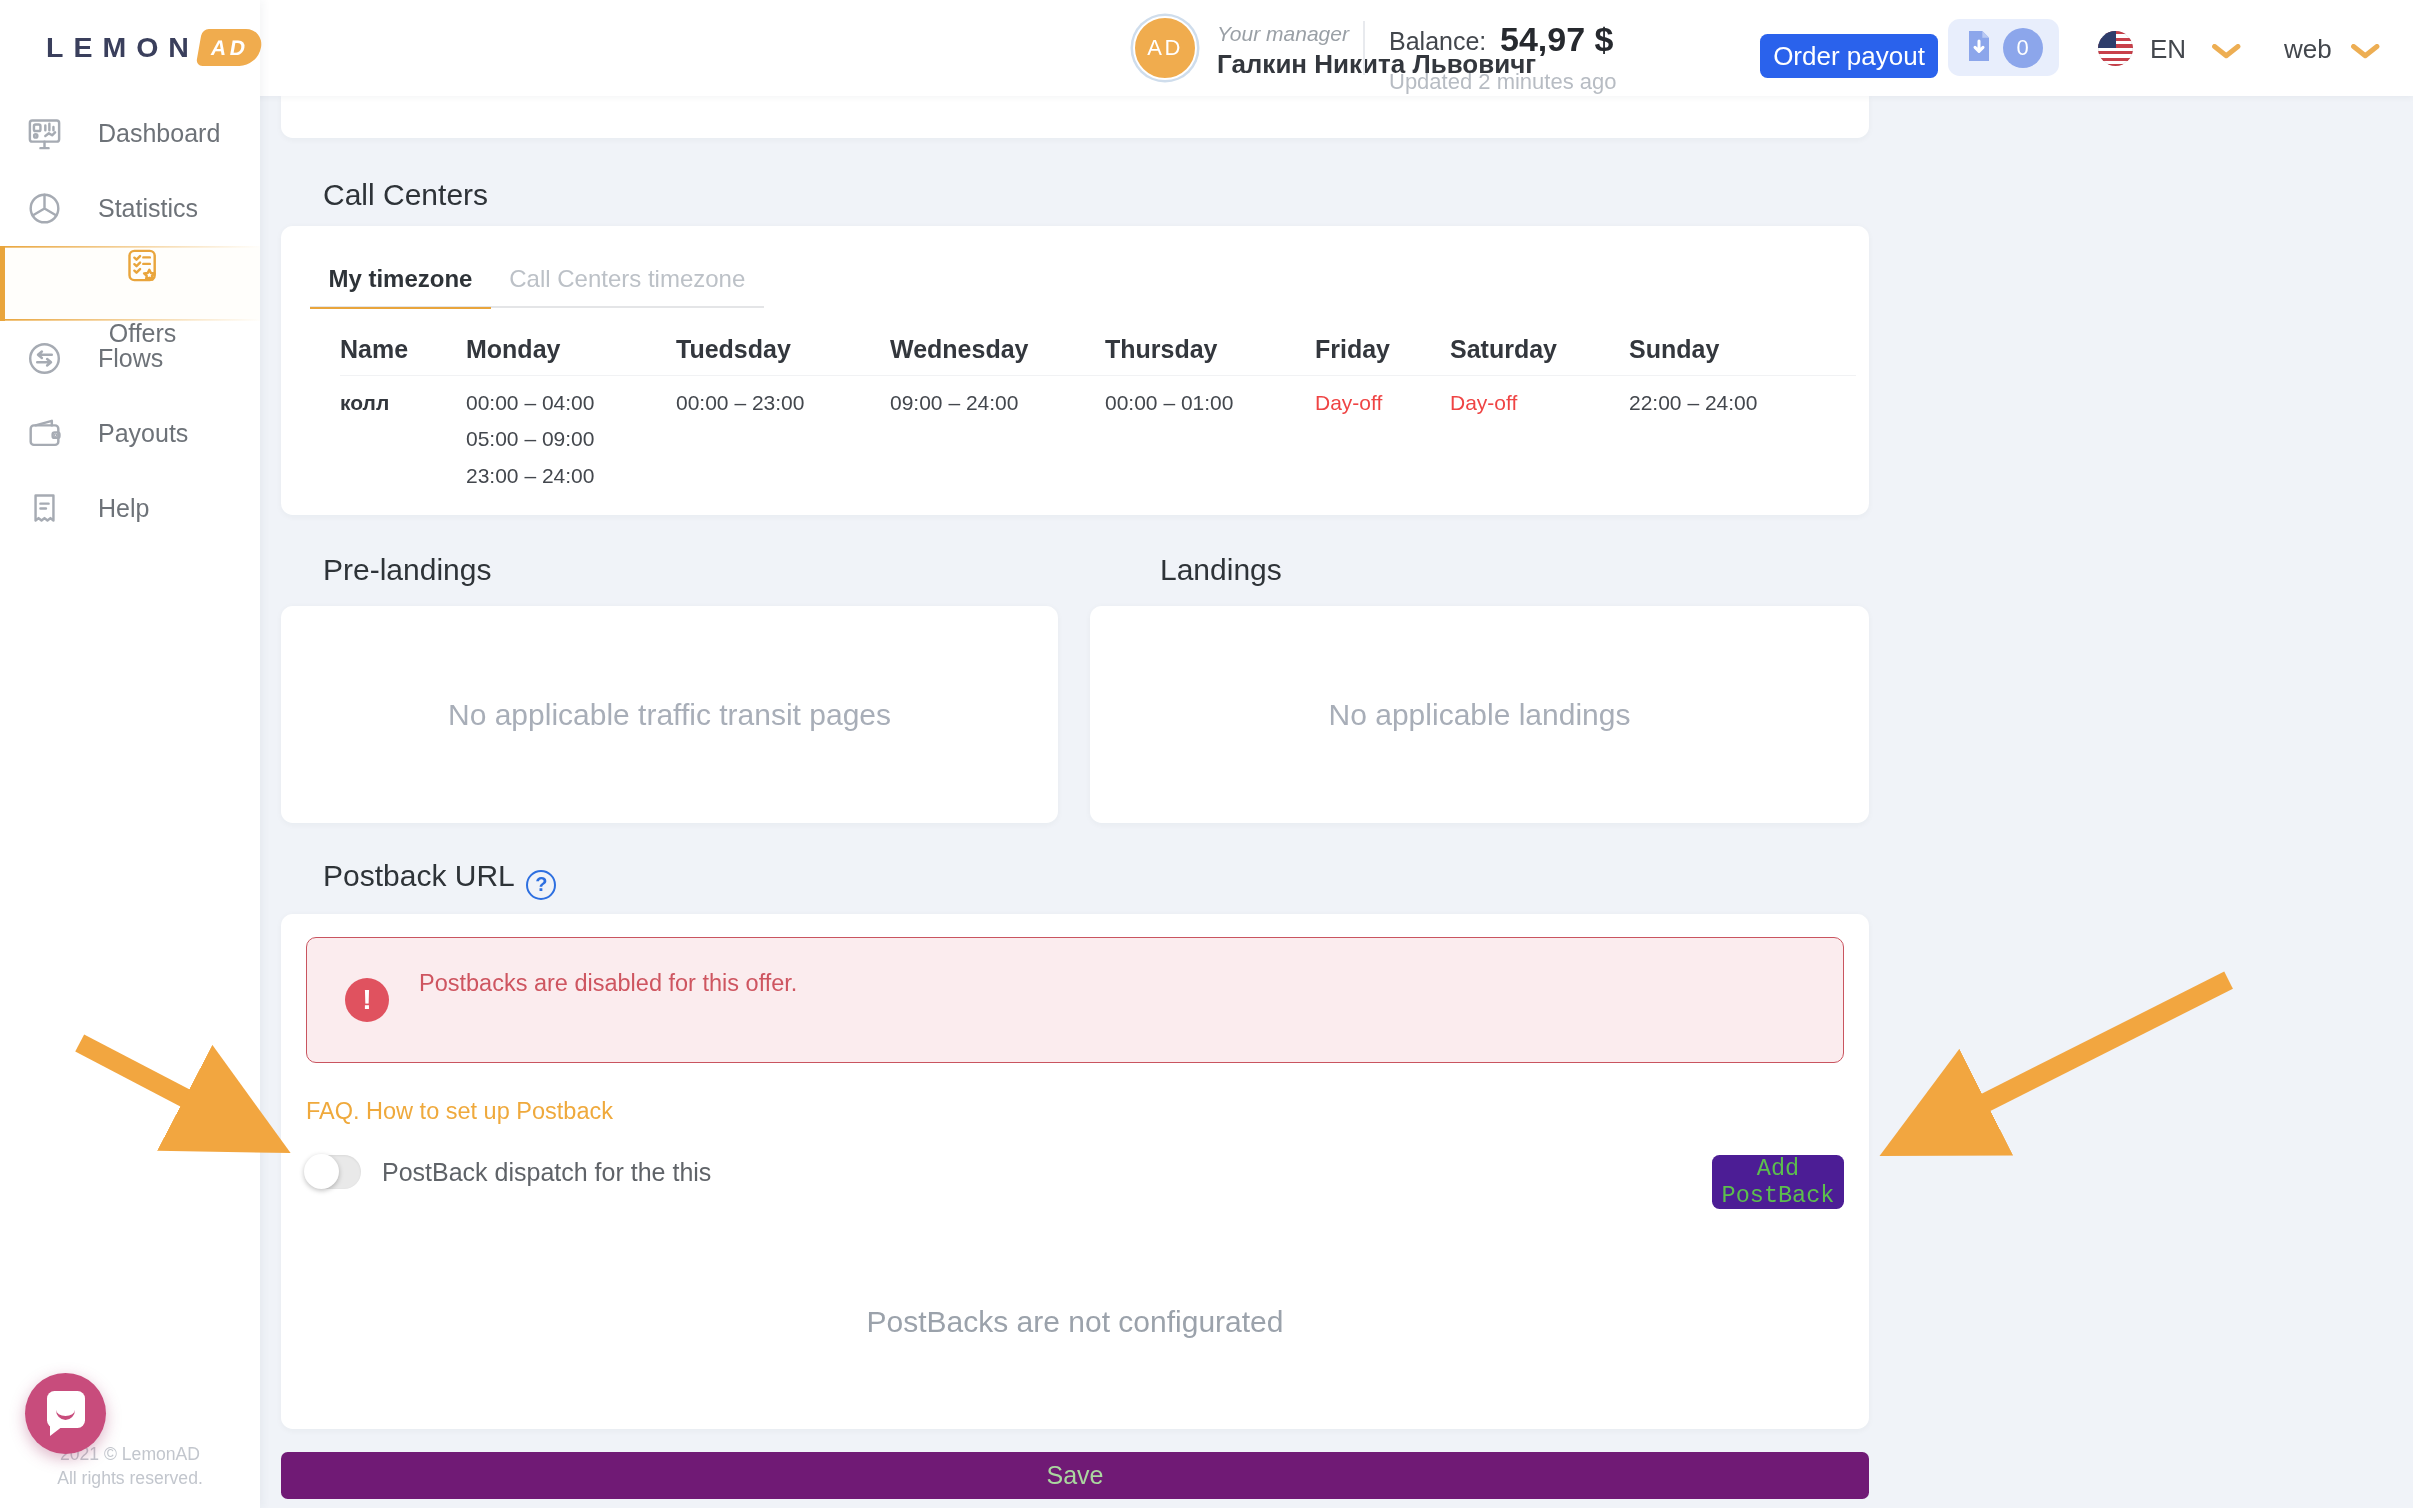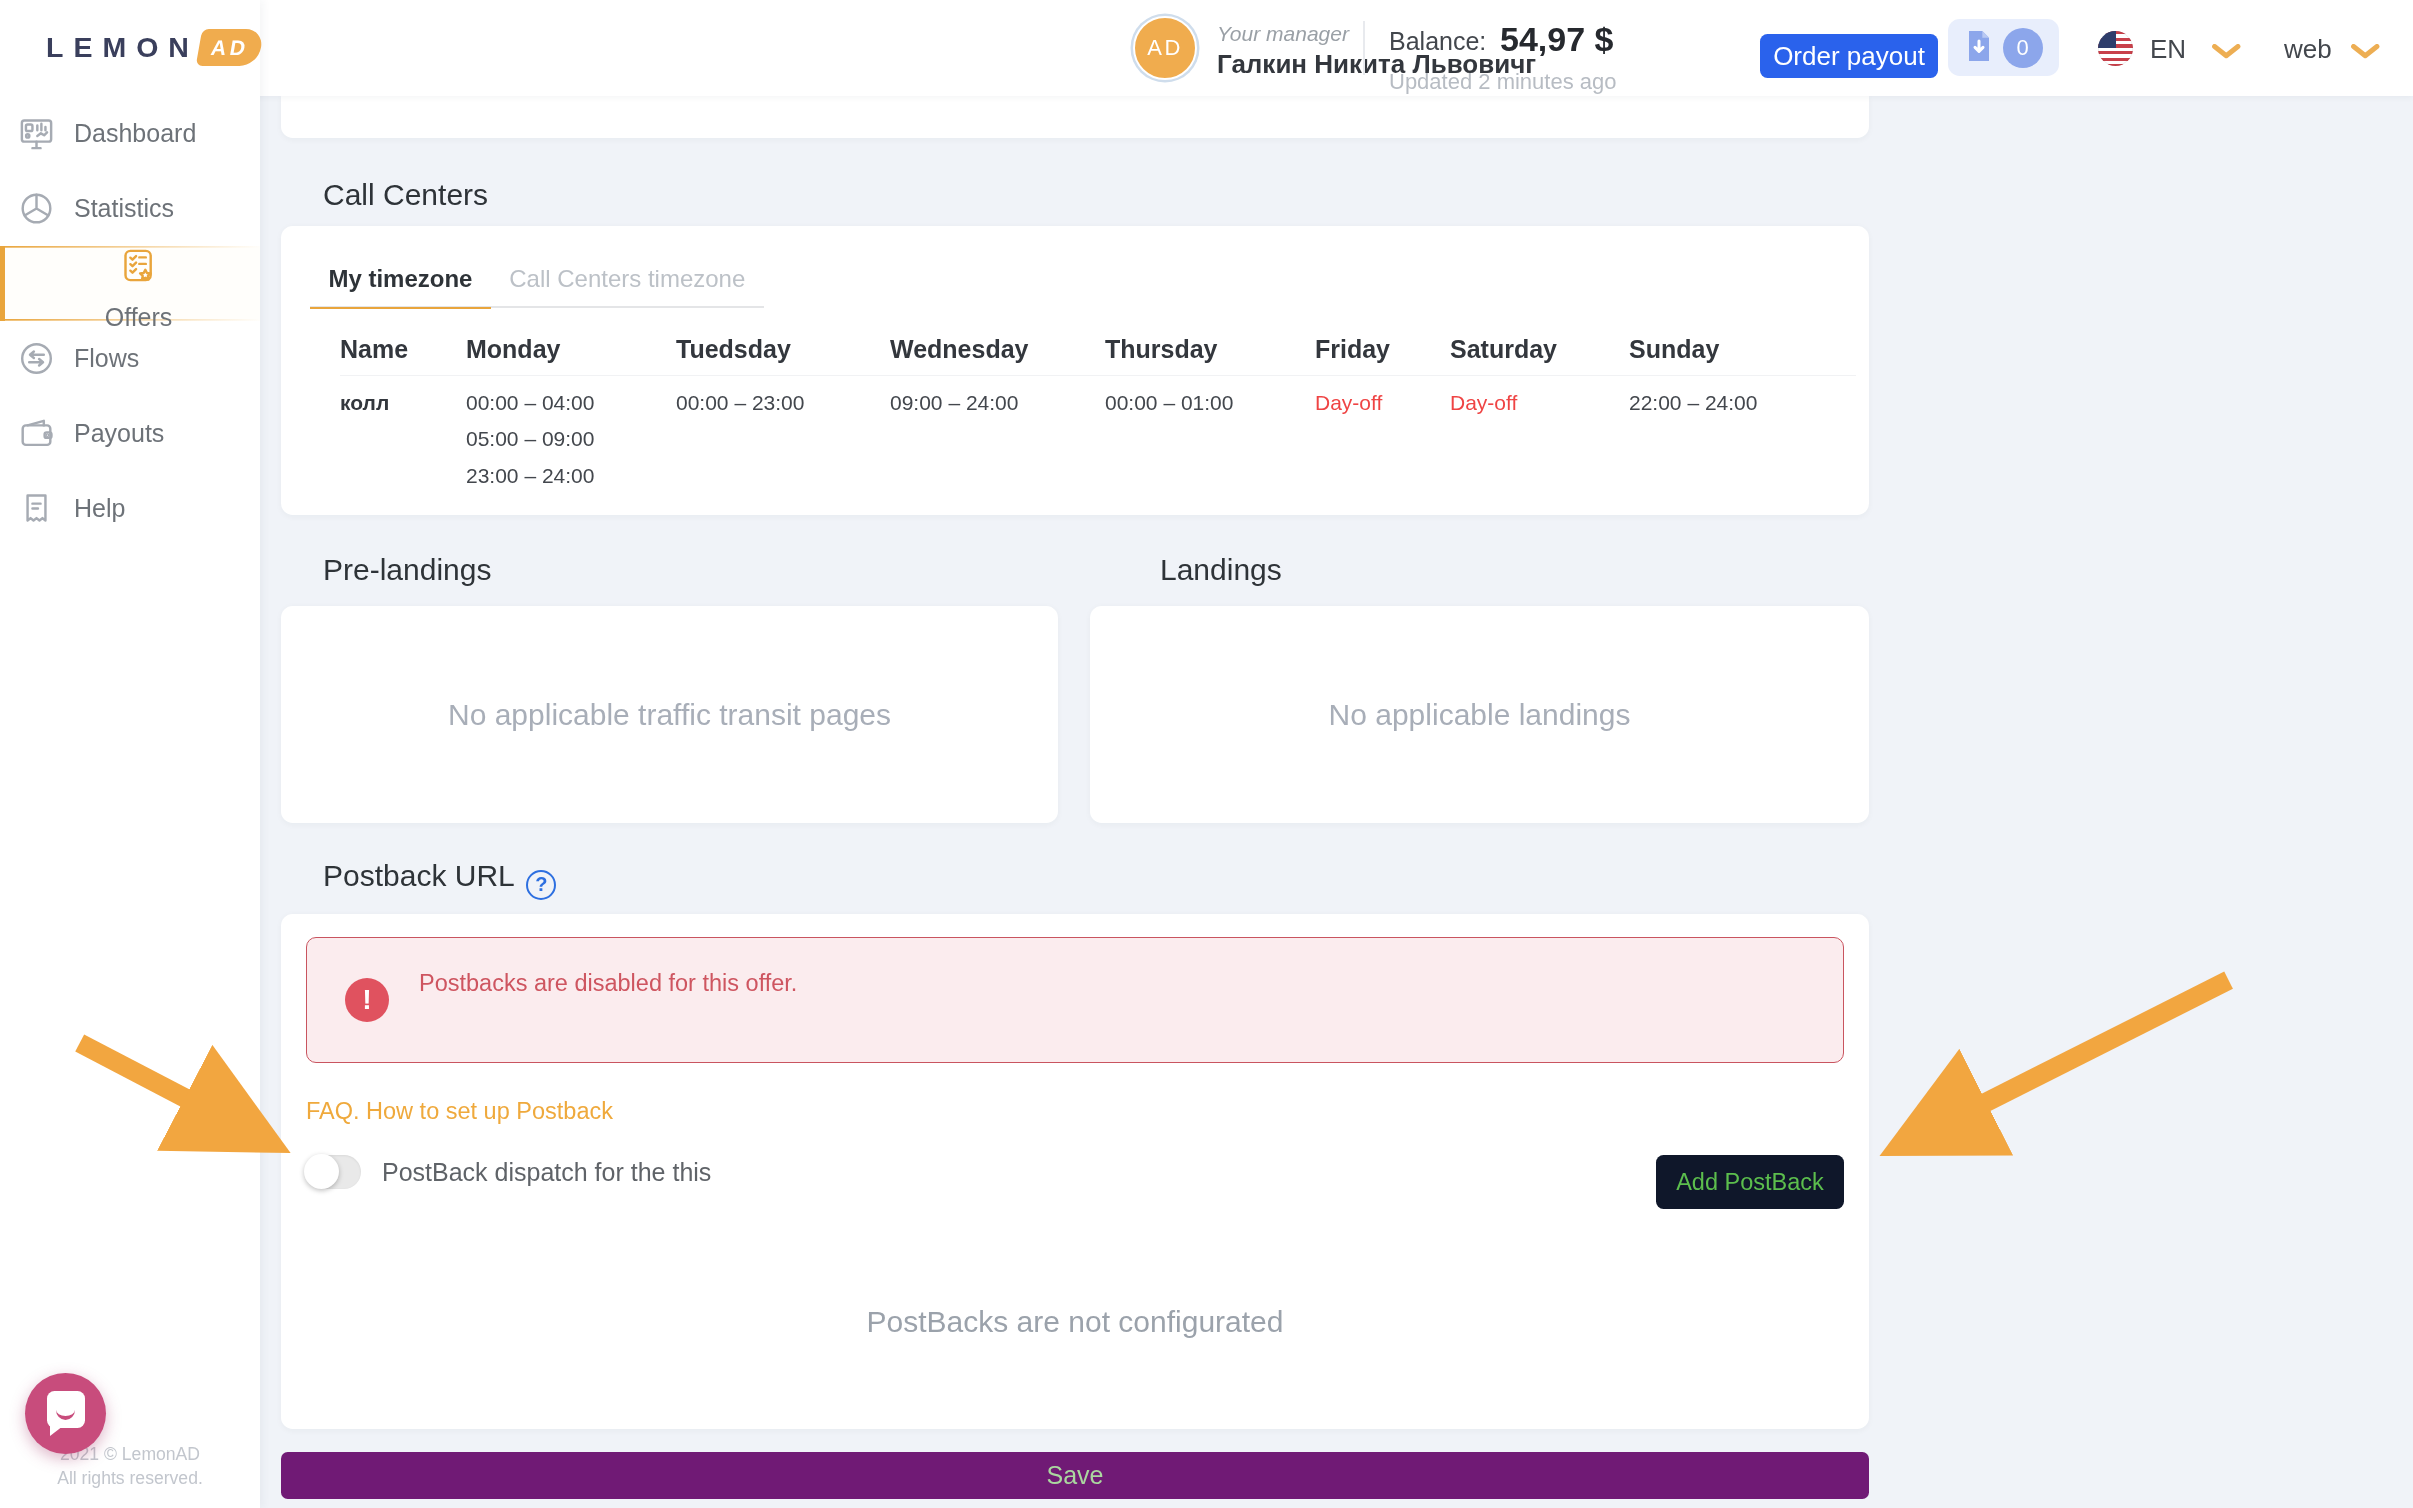--- a/index.html
+++ b/index.html
@@ -35,22 +35,22 @@
 
   
   .sidebar { position:absolute; left:0; top:0; width:260px; height:1508px; background:#fff;
     box-shadow:2.5px 0 8.4px rgba(40,50,70,.05); z-index:20; }
   .logo { position:absolute; left:46px; top:28.5px; display:flex; align-items:center; }
   .logo-text { font-size:28.5px; font-weight:600; letter-spacing:10px; color:#3A3F5C; }
   .logo-badge { width:62px; height:37px; background:#F0AC4E; border-radius:6.7px 18.4px 18.4px 6.7px;
     transform:skewX(-10deg); display:flex; align-items:center; justify-content:center;
     color:#fff; font-size:21px; letter-spacing:3.4px; font-weight:600; }
   .nav { position:absolute; left:0; top:96px; width:260px; }
-  .nav-item { position:relative; height:75px; display:flex; align-items:center; gap:18px;
-    padding-left:17px; cursor:pointer; color:#6D7278; font-size:25px; }
+  .nav-item { position:relative; height:75px; display:flex; align-items:center; gap:34px;
+    padding-left:25px; cursor:pointer; color:#6D7278; font-size:25px; }
   .nav-item .nicon { width:39px; height:39px; flex:0 0 39px; }
   .nav-item.active { background-color:#FFFEFB;
     background-image:linear-gradient(to right,#E9A53C,rgba(233,165,60,0)),
                      linear-gradient(to right,#E9A53C,rgba(233,165,60,0));
     background-size:100% 1.7px,100% 1.7px; background-position:top,bottom; background-repeat:no-repeat;flex-direction:column; }
   .nav-item.active::before { content:""; position:absolute; left:0; top:0; bottom:0; width:5px; background:#E9A53C; }
   .side-foot { position:absolute; left:0; bottom:18.4px; width:260px; text-align:center;
     font-size:17.6px; line-height:24px; color:#C2C6CD; }
   .chat-btn { position:absolute; left:25px; top:1373px; width:81px; height:81px; border-radius:50%;
     background:#C84C7C; z-index:40; box-shadow:0 5px 15px rgba(160,50,100,.35); cursor:pointer; }
@@ -96,22 +96,22 @@
     border:1.7px solid #C9545F; border-radius:10px; display:flex; align-items:center; padding:0 38px; gap:30px; }
   .alert-icon { width:44px; height:44px; border-radius:50%; background:#E0525F; color:#fff; flex:0 0 44px;
     display:flex; align-items:center; justify-content:center; font-size:28.5px; font-weight:700; }
   .alert-text { font-size:23.5px; color:#CE5560; transform:translateY(-16px); }
   .faq-link { position:absolute; left:25px; top:184px; font-size:23.5px; color:#EFA93C; cursor:pointer; }
   .toggle { position:absolute; left:25px; top:241px; width:55px; height:34px; border-radius:17px;
     background:#E9E9E9; box-shadow:inset 0 0.8px 2.5px rgba(0,0,0,.08); cursor:pointer; }
   .toggle-knob { position:absolute; left:-1.7px; top:-0.8px; width:35px; height:35px; border-radius:50%;
     background:#fff; box-shadow:0 1.7px 5px rgba(0,0,0,.25); }
   .toggle-label { position:absolute; left:101px; top:244px; font-size:25px; color:#5F6368; }
-  .btn-addpb { position:absolute; right:25px; top:241px; width:188px; height:54px; background:#0f172a;
-    border:none; border-radius:7.5px; color:#5CBE4D; font-size:23.5px; font-family:Liberation Sans, sans-serif; cursor:pointer; }
+  .btn-addpb { position:absolute; right:25px; top:241px; width:132px; height:54px; background:#4c1d95;
+    border:none; border-radius:7.5px; color:#5CBE4D; font-size:23.5px; font-family:Liberation Mono, monospace; cursor:pointer; }
   .pb-empty { position:absolute; left:0; top:391px; width:100%; text-align:center; font-size:30px; color:#9BA2AB; }
   .save-bar { position:absolute; left:21px; top:1356px; width:1588px; height:47px; background:#701a75;
     border:none; border-radius:6.7px; color:#ABD7A0; font-size:25px; font-family:inherit;
     display:flex; align-items:center; justify-content:center; cursor:default; }
 
   .arrows { position:absolute; left:0; top:0; z-index:60; pointer-events:none; }
   .icon-stroke { stroke:#A6ABB3; fill:none; stroke-width:1.5; stroke-linecap:round; stroke-linejoin:round; }
   .icon-orange { stroke:#E9A53C; fill:none; stroke-width:1.5; stroke-linecap:round; stroke-linejoin:round; }
 </style>
 </head>

